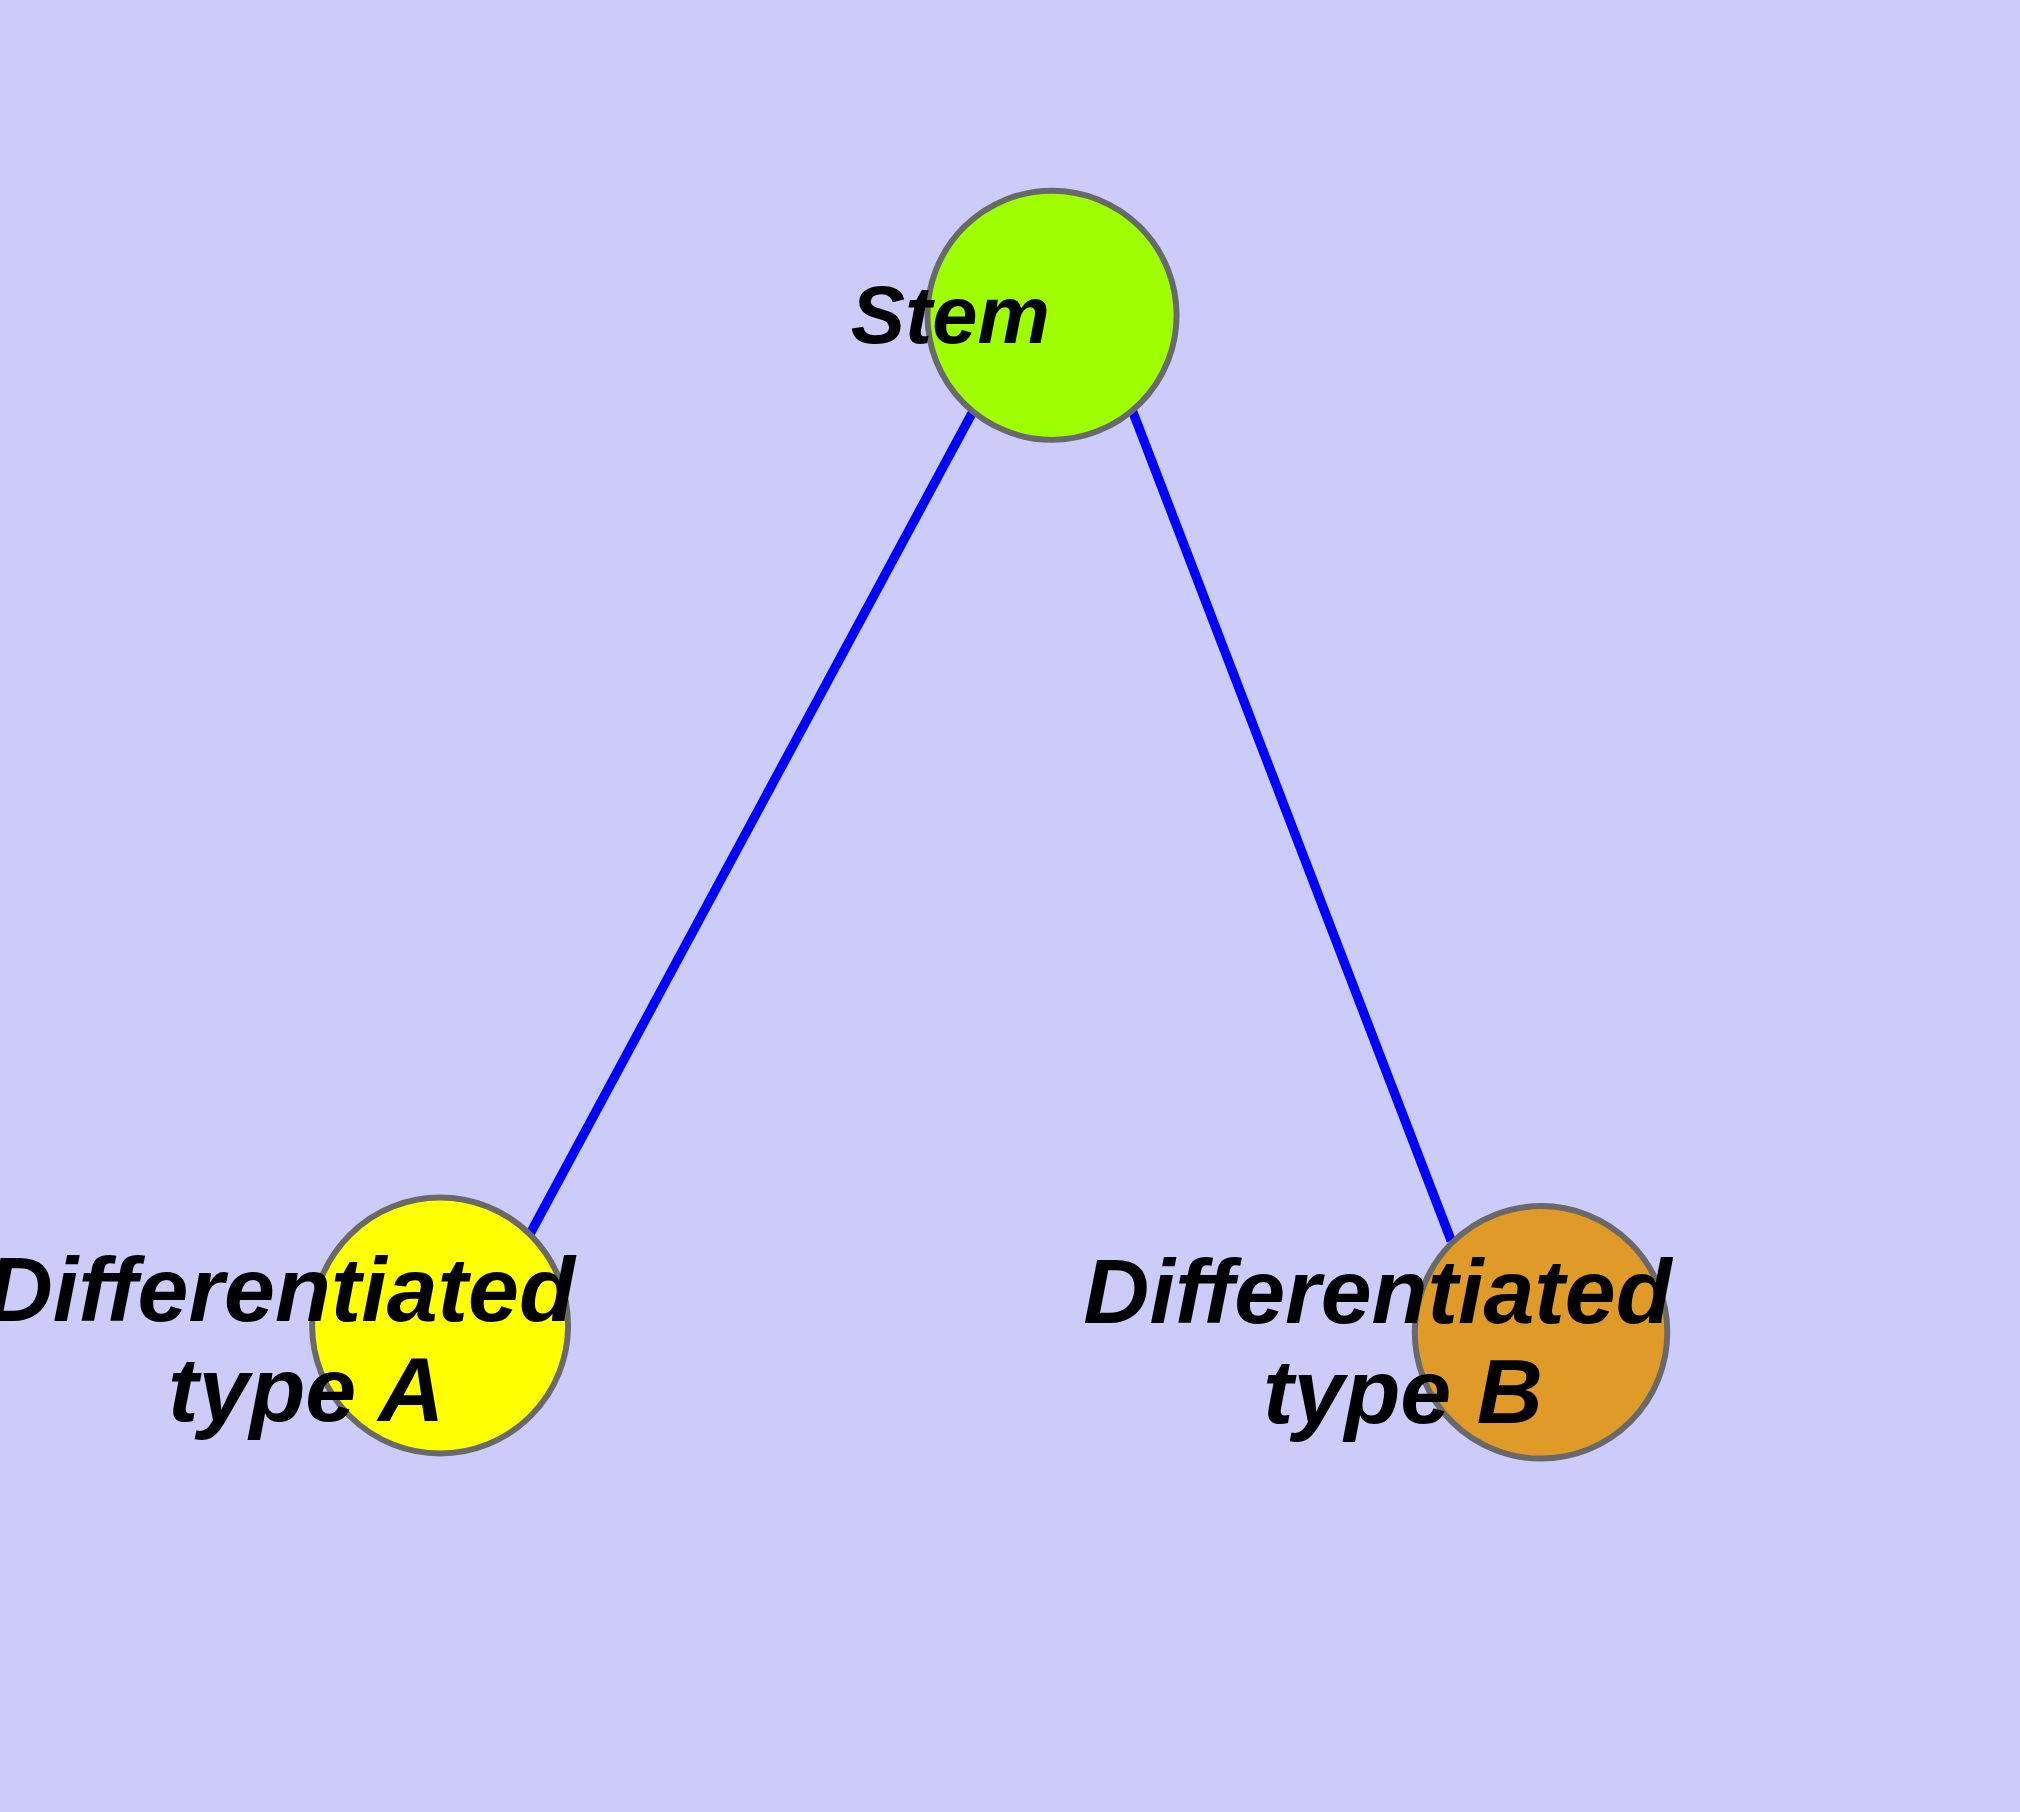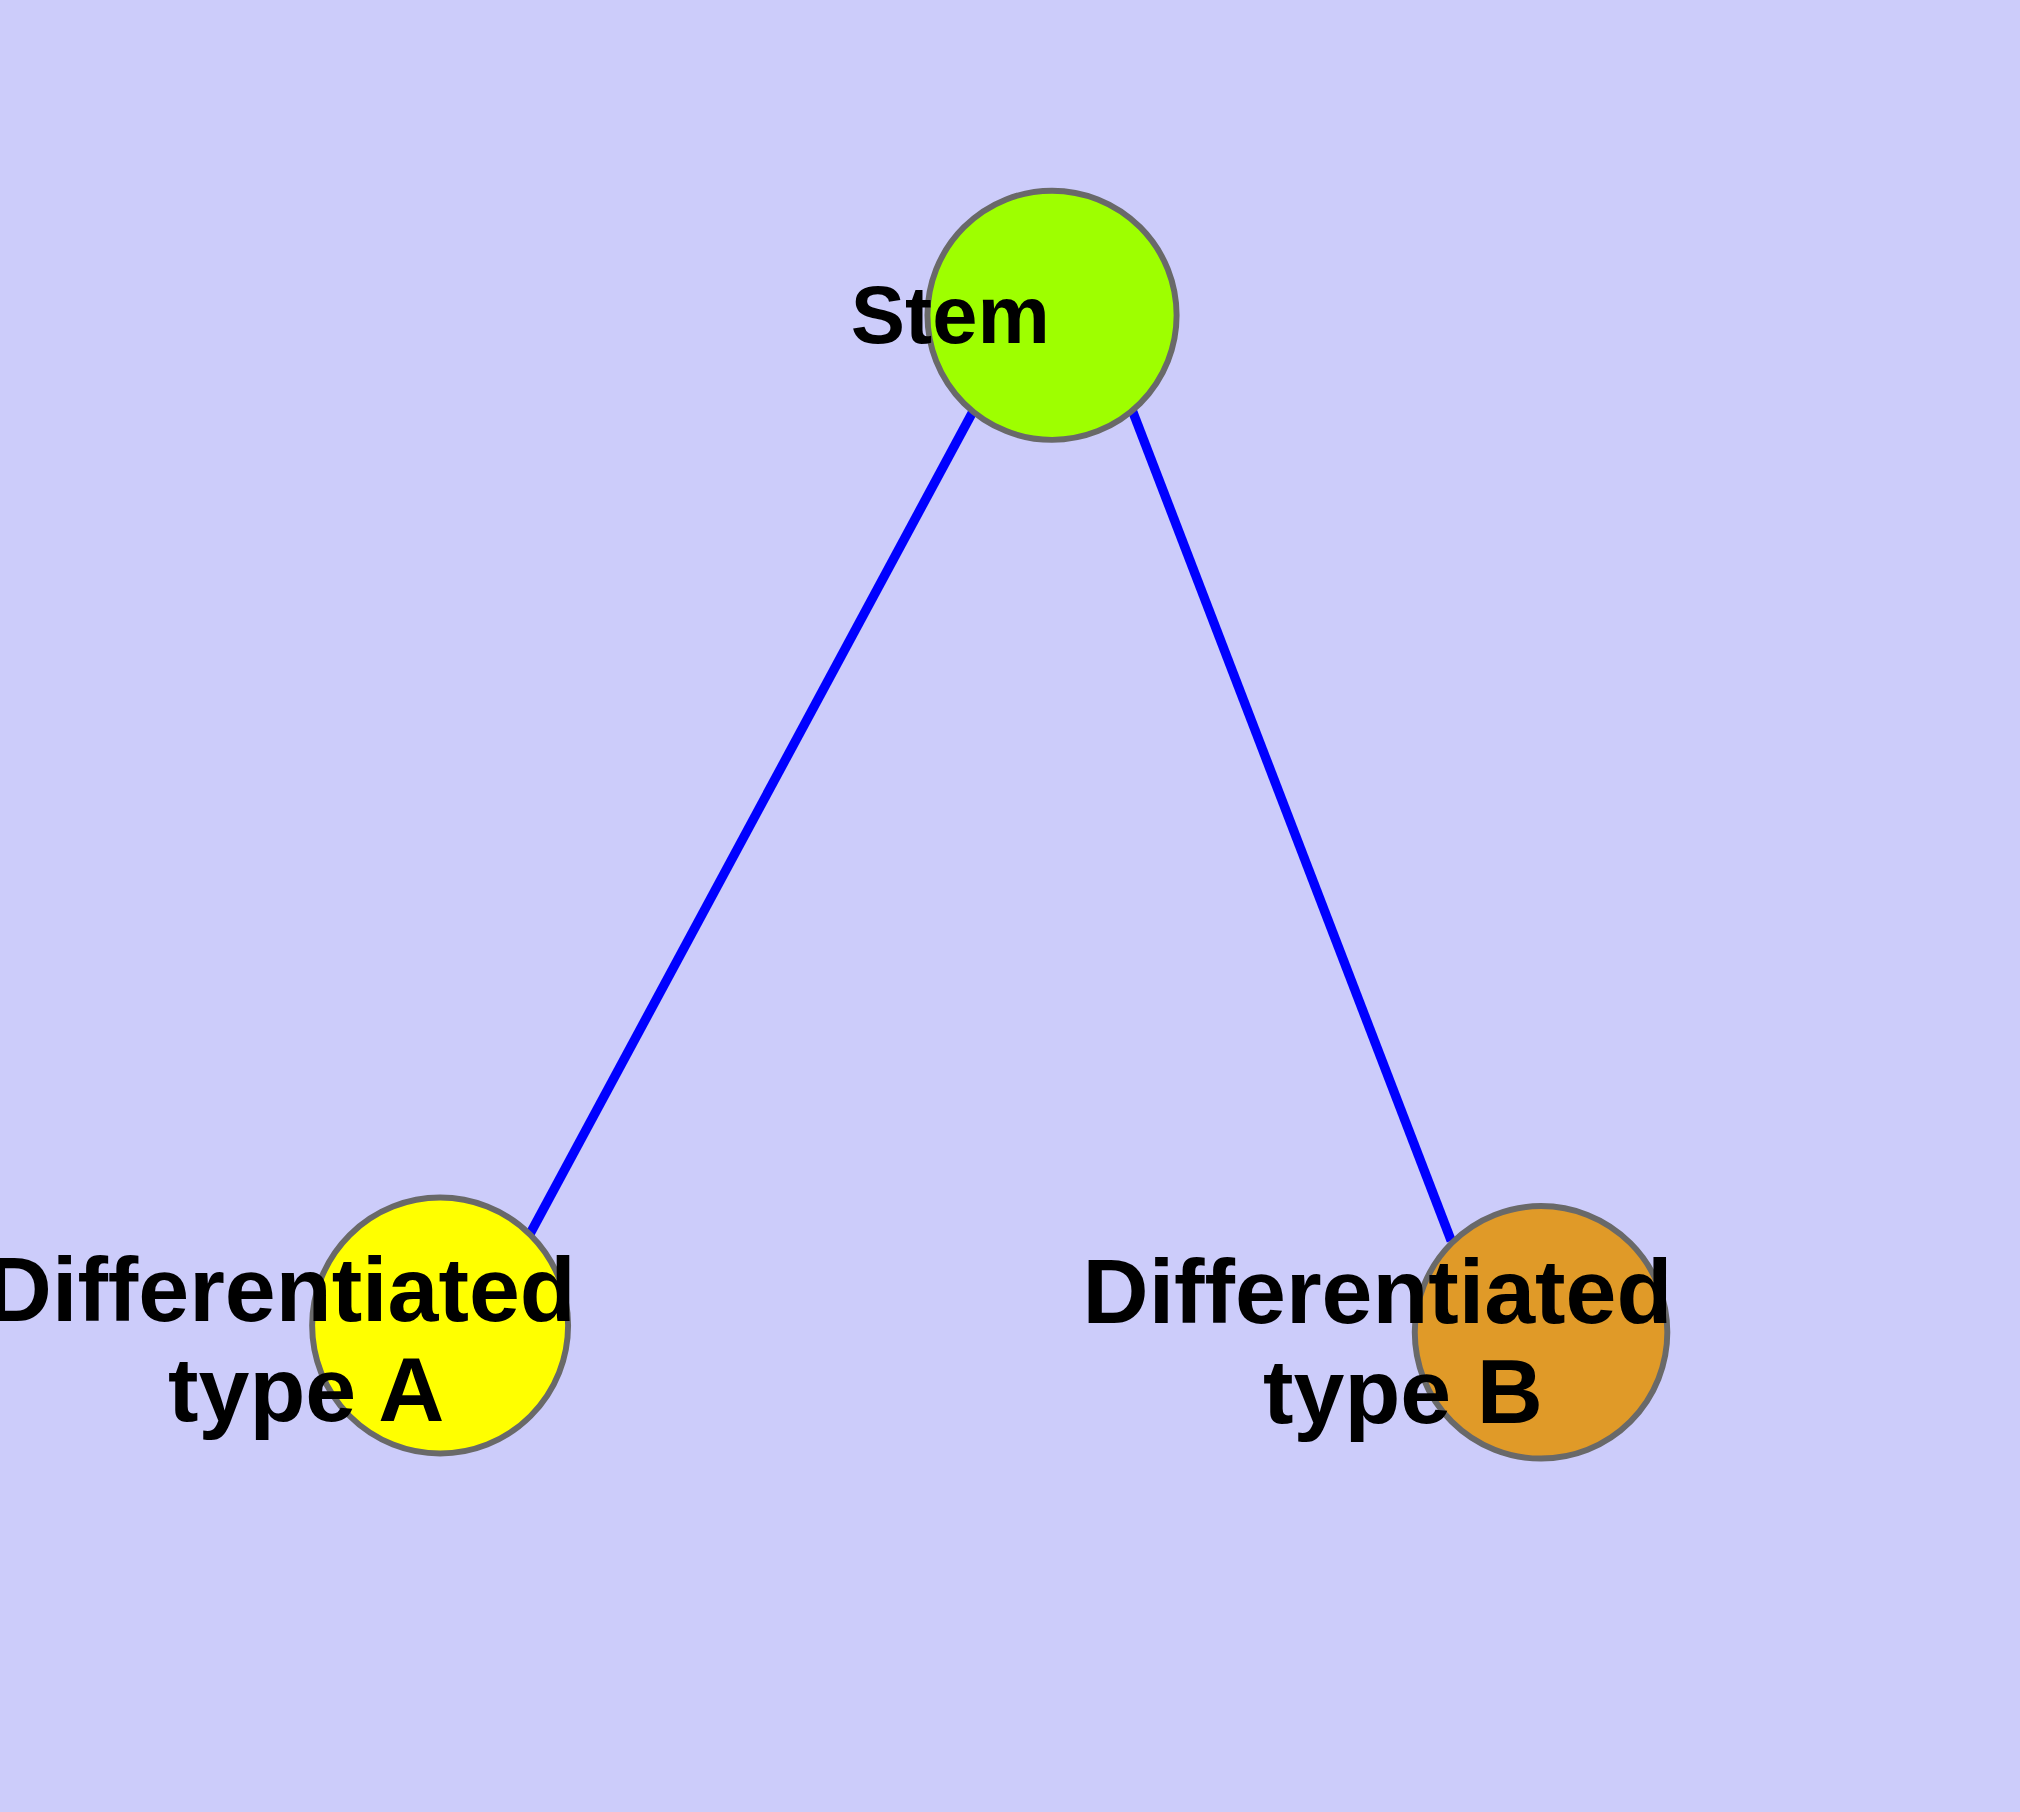--- a/index.html
+++ b/index.html
@@ -7,20 +7,21 @@
     padding: 0;
     background: #ccccfa;
   }
   #canvas {
     position: relative;
     width: 2021px;
     height: 1812px;
     background: #ccccfa;
     overflow: hidden;
     font-family: "Liberation Sans", sans-serif;
+    font-style: italic;
   }
   #graph-svg {
     position: absolute;
     top: 0;
     left: 0;
     width: 2021px;
     height: 1812px;
     display: block;
   }
   .node-circle {

